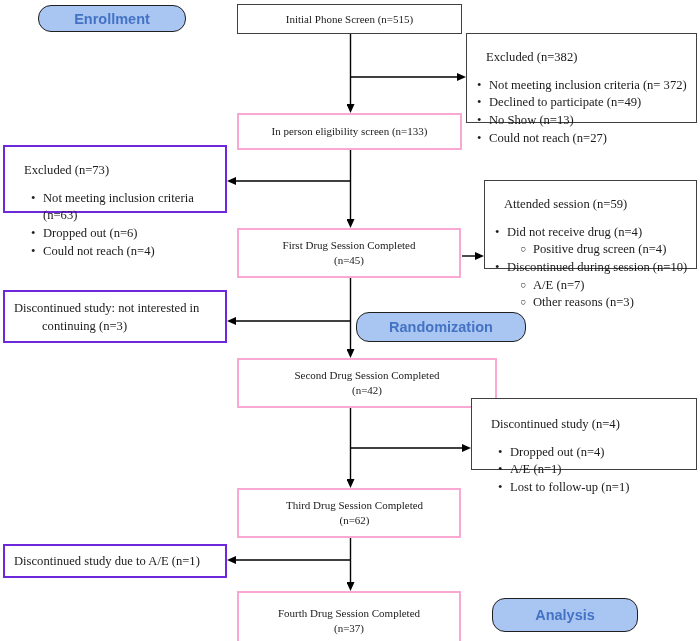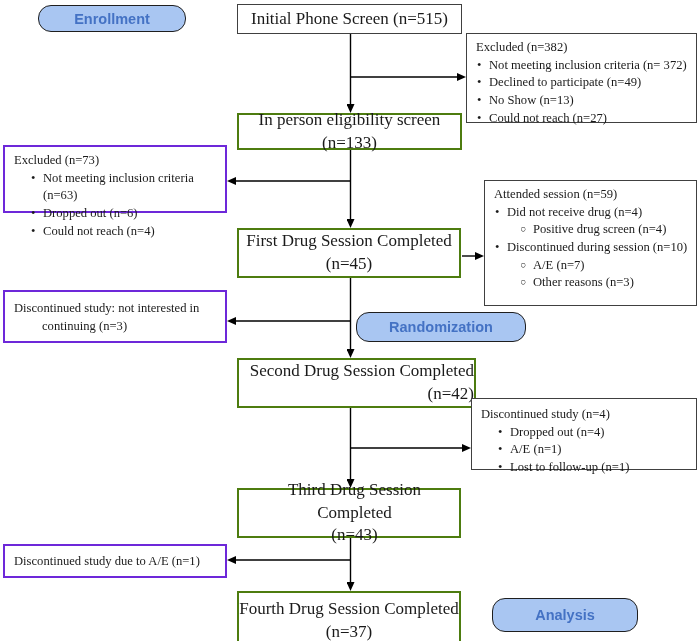--- a/index.html
+++ b/index.html
@@ -11,36 +11,36 @@
     color:#1a1a1a;
     overflow:hidden;
   }
   svg.connectors{position:absolute;left:0;top:0;width:700px;height:641px;pointer-events:none;}
 
   .fbox{
     position:absolute;
     background:#ffffff;
     display:flex;flex-direction:column;align-items:center;justify-content:center;
     text-align:center;
-    font-size:17px;line-height:1.35;
+    font-size:11px;line-height:1.35;
     box-sizing:border-box;
   }
-  .border-gray{border:2px solid #4d7c0f;}
+  .border-gray{border:2px solid #f9a8d4;}
   .border-dark{border:1px solid #404040;}
   .border-med{border:2px solid #6d28d9;}
 
   .sbox{
     position:absolute;
     background:#ffffff;
     box-sizing:border-box;
     font-size:12.6px;line-height:1.4;
     padding:5px 6px 4px 9px;
     text-align:left;
   }
-  .sbox .title{margin:0;}
+  .sbox .title{margin:10px;}
   .sbox ul{margin:0;padding:0;list-style:none;}
   .sbox li{position:relative;padding-left:13px;}
   .sbox li.l1::before{content:"\2022";position:absolute;left:1px;top:0;}
   .sbox li.l2{margin-left:26px;}
   .sbox li.l2::before{content:"\25CB";position:absolute;left:0;top:1px;font-size:0.78em;}
   .sbox.indent li.l1{margin-left:16px;}
 
   .badge{
     position:absolute;
     background:var(--badge-fill,#a9c6f2);
@@ -101,28 +101,28 @@
 
   <div class="fbox border-gray" style="left:237px;top:113px;width:225px;height:37px;">
     <span>In person eligibility screen (n=133)</span>
   </div>
 
   <div class="fbox border-gray wrap2" style="left:237px;top:228px;width:224px;height:50px;">
     <span class="ln">First Drug Session Completed</span>
     <span class="ln">(n=45)</span>
   </div>
 
-  <div class="fbox border-gray wrap2" style="left:237px;top:358px;width:239px;height:50px;align-items:flex-end;">
+  <div class="fbox border-gray wrap2" style="left:237px;top:358px;width:260px;height:50px;">
     <span class="ln">Second Drug Session Completed</span>
     <span class="ln">(n=42)</span>
   </div>
 
   <div class="fbox border-gray wrap2" style="left:237px;top:488px;width:224px;height:50px;padding-left:11px;">
     <span class="ln">Third Drug Session Completed</span>
-    <span class="ln">(n=43)</span>
+    <span class="ln">(n=62)</span>
   </div>
 
   <div class="fbox border-gray wrap2" style="left:237px;top:591px;width:224px;height:59px;">
     <span class="ln">Fourth Drug Session Completed</span>
     <span class="ln">(n=37)</span>
   </div>
 
   <div class="sbox border-dark" style="left:466px;top:33px;width:231px;height:90px;">
     <p class="title">Excluded (n=382)</p>
     <ul>
@@ -135,21 +135,21 @@
 
   <div class="sbox border-med indent" style="left:3px;top:145px;width:224px;height:68px;">
     <p class="title">Excluded (n=73)</p>
     <ul>
       <li class="l1">Not meeting inclusion criteria (n=63)</li>
       <li class="l1">Dropped out (n=6)</li>
       <li class="l1">Could not reach (n=4)</li>
     </ul>
   </div>
 
-  <div class="sbox border-dark" style="left:484px;top:180px;width:213px;height:126px;">
+  <div class="sbox border-dark" style="left:484px;top:180px;width:213px;height:89px;">
     <p class="title">Attended session (n=59)</p>
     <ul>
       <li class="l1">Did not receive drug (n=4)</li>
       <li class="l2">Positive drug screen (n=4)</li>
       <li class="l1">Discontinued during session (n=10)</li>
       <li class="l2">A/E (n=7)</li>
       <li class="l2">Other reasons (n=3)</li>
     </ul>
   </div>
 

